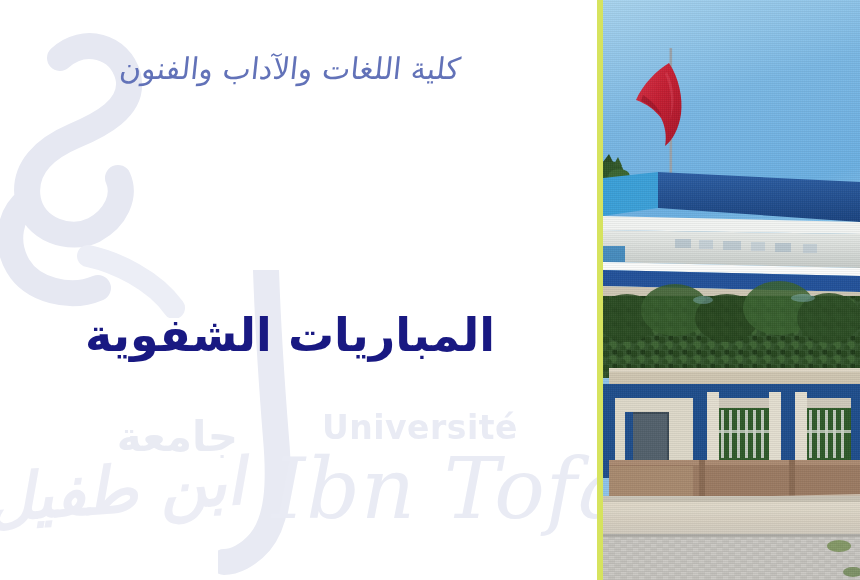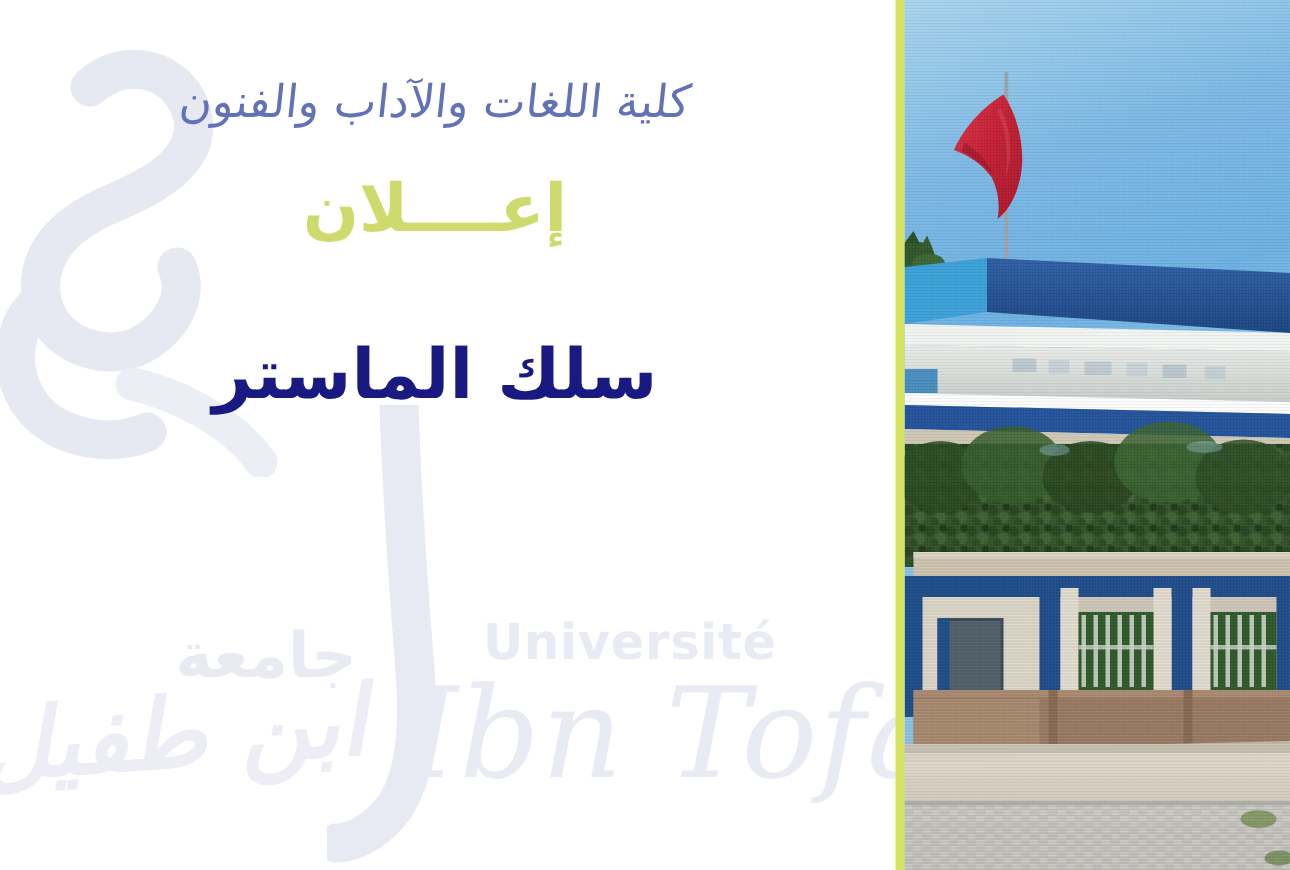--- a/index.html
+++ b/index.html
@@ -229,24 +229,23 @@
     </div>
 
     <div class="wm-universite">Université</div>
     <div class="wm-ibntofail">Ibn Tofaïl</div>
 
     <div class="wm-arabic-top">جامعة</div>
     <div class="wm-arabic-bottom">ابن طفيل</div>
 
     <div class="faculty-title">كلية اللغات والآداب والفنون</div>
 
-    <div class="announce-word">إعــــلان</div>
-
-    <div class="heading-line l1">سلك الماستر</div>
-
+
+
+    <div class="heading-line l2">المباريات الشفوية</div>
 
   </div>
 
   <div class="divider"></div>
 
   <div class="photo">
     <svg width="257" height="580" viewBox="0 0 257 580" xmlns="http://www.w3.org/2000/svg">
       <defs>
         <linearGradient id="sky" x1="0" y1="0" x2="0.25" y2="1">
           <stop offset="0%" stop-color="#a9d4ee"></stop>

